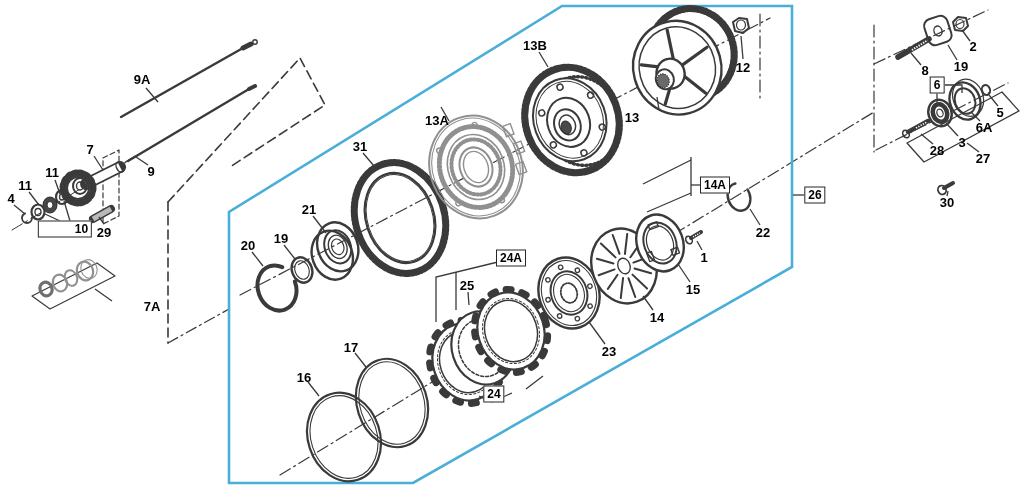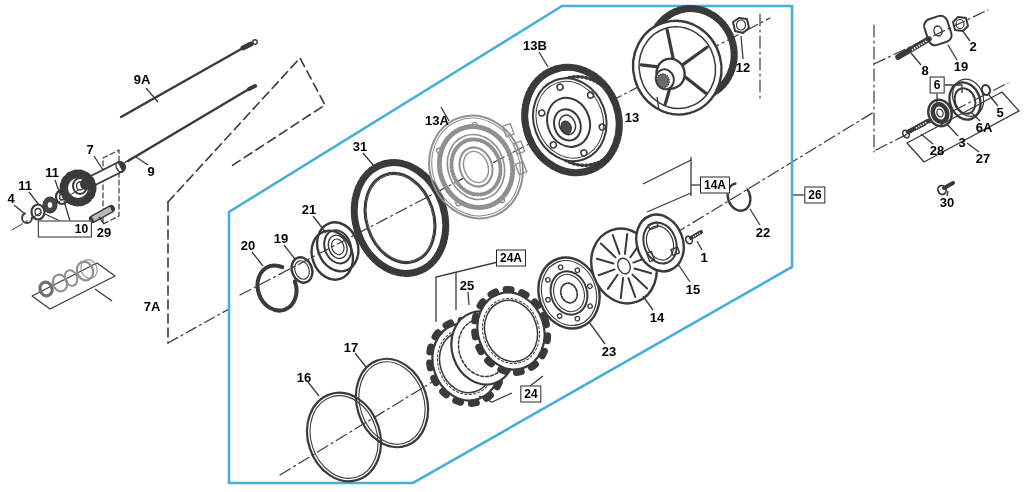--- a/index.html
+++ b/index.html
@@ -350,17 +350,17 @@
       <div class="plabel" style="left: 947px; top: 202px;">30</div>
       <div class="plabel boxed" style="left: 815px; top: 195px;">26</div>
       <div class="plabel" style="left: 763px; top: 232px;">22</div>
       <div class="plabel" style="left: 704px; top: 257px;">1</div>
       <div class="plabel boxed" style="left: 715px; top: 185px;">14A</div>
       <div class="plabel" style="left: 693px; top: 289px; text-align: center;">15</div>
       <div class="plabel" style="left: 657px; top: 317px;">14</div>
       <div class="plabel" style="left: 609px; top: 351px;">23</div>
       <div class="plabel boxed" style="left: 511px; top: 258px;">24A</div>
       <div class="plabel" style="left: 467px; top: 285px;">25</div>
-      <div class="plabel boxed" style="left: 531px; top: 394px; text-align: right;">24</div>
+      <div class="plabel boxed" style="left: 494px; top: 394px; text-align: right;">24</div>
       <div class="plabel" style="left: 351px; top: 347px;">17</div>
       <div class="plabel" style="left: 304px; top: 377px;">16</div>
     </div>
 </div>
 
 </body></html>

